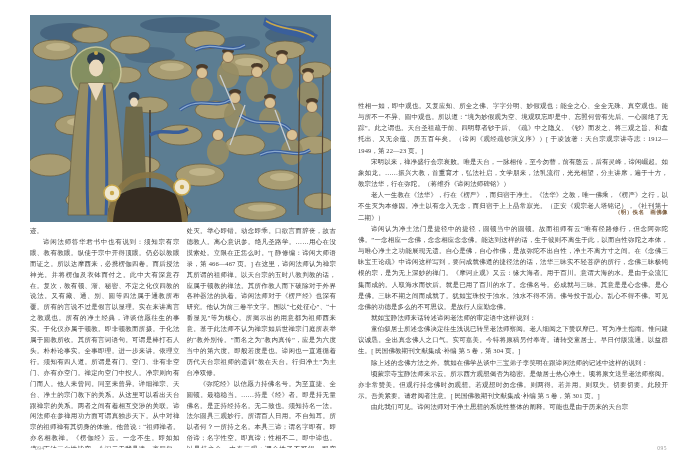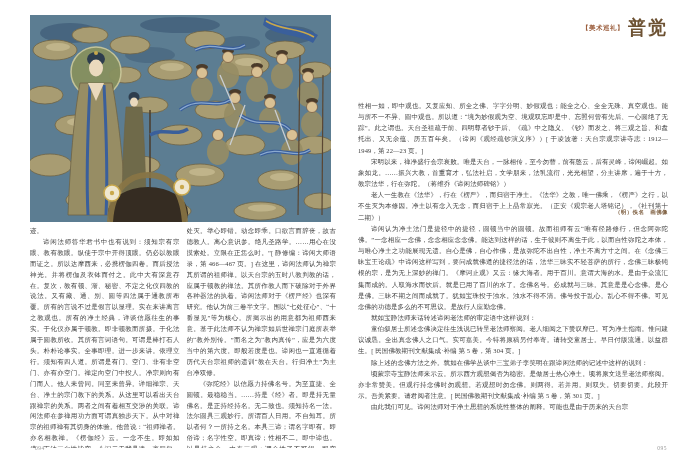--- a/index.html
+++ b/index.html
@@ -179,24 +179,20 @@
         <p class="ind">谛闲法师答华君书中也有说到：须知宗有宗眼、教有教眼。纵使于宗中开得顶眼。仍必以教眼而证之。所以达摩西来，必携楞伽四卷。而后授法神光。并将楞伽及衣钵而付之。此中大有深意存在。复次，教有顿、渐、秘密、不定之化仪四教的说法。又有藏、通、别、圆等四法属于通教所布覆。所有的言说不过是假言以显理。实在来讲离言之教观也。所有的净土经典，详谈信愿往生的事实。于化仪亦属于顿教。即非顿教而所摄。于化法属于圆教所收。其所有言词语句。可谓是棒打石人头。朴朴论事实。全事即理。进一步来讲。依理立行。须知有四人道。所谓是有门、空门、非有非空门、亦有亦空门。禅定向空门中投人。净宗则向有门而人。他人未曾同。同至未曾异。详细禅宗、天台、净土的宗门教下的关系。从这里可以看出天台跟禅宗的关系。两者之间有着相互交涉的关联。谛闲法师在参禅用功方面可谓真独步天下。从中对禅宗的祖师禅有其切身的体验。他曾说：“祖师禅者。亦名相教禅。《楞伽经》云。一念不生。即如如佛。五法三自性皆空。八识二无我具遣。离四句。绝百非。言语道断。心行</p>
       </div>
     <div class="col cjk">
         <p>处灭。举心即错。动念即乖。口欲言而辞丧，故古德教人。离心意识参。绝凡圣路学。……用心在没摸索处。立限在正恁么时。”[ 静修编：谛闲大师语录，第 466—467 页。] 在这里，谛闲法师认为禅宗其所谓的祖师禅。以天台宗的五时八教判教的话，应属于顿教的禅法。其所作教人而下破除对于外界各种器法的执着。谛闲法师对于《楞严经》也深有研究。他认为前三卷半文字。围以“七处征心”、“十番显见”等为核心。所揭示出的用意都为祖师西来意。基于此法师不认为禅宗如后世禅宗门庭所表举的“教外别传。”而名之为“教内真传”，应是为六度当中的第六度。即般若度是也。谛闲也一直遵循着历代天台宗祖师的遗训“教在天台。行归净土”为主台净双修。</p>
         <p class="ind">《弥陀经》以信愿力持佛名号。为至直捷、全圆顿。最稳稳当。……持是《经》者。即是持无量佛名。是正持经持名。无二致也。须知持名一法。法尔圆具三观妙行。所谓百人日用。不自知耳。所以者何？一所持之名。本具三谛；谓名字即有。即俗谛；名字性空。即真谛；性相不二。即中谛也。以是持之全。由来三观；谓全性了不可得。即空观；全相历历明明。即假观；</p>
       </div>
   </div>
 
   <div class="pagenum left">094</div>
 
-  <div class="hdr">
-    <span class="col-label" style="color: rgb(155, 93, 60);">【美术巡礼】</span>
-    <span class="big-title" style="color: rgb(109, 82, 51);">普觉</span>
-  </div>
 
   <div class="right-block cjk">
       <p>性相一如，即中观也。又复应知、所全之佛、字字分明、妙假观也；能全之心、全全无殊、真空观也。能与所不一不异、圆中观也。所以道：“境为妙假观为空、境观双忘即是中、忘照何曾有先后、一心圆绝了无踪”。此之谓也。天台圣祖疏于前、四明尊者钞于后、《疏》中之隐义、《钞》而发之、将三观之旨、和盘托出、又无余蕴、历五百年矣。（谛闲《观经疏钞演义序》）[ 于凌波著：天台宗观宗讲寺志：1912—1949，第 22—23 页。]</p>
       <p class="ind">宋明以来，禅净盛行会宗衰败。唯是天台，一脉相传，至今勿替，前有憨云，后有灵峰，谛闲崛起。如象如龙。……振兴大教，首重育才，弘法社启，文学朋来，法乳流衍，光光相望，分主讲席，遍于十方，教宗法华，行在弥陀。（蒋维乔《谛闲法师碑铭》）</p>
       <p class="ind">老人一生教在《法华》，行在《楞严》，而归宿于净土。《法华》之教，唯一佛乘，《楞严》之行，以不生灭为本修因。净土以有念入无念，而归宿于上上品常寂光。（正安《观宗老人塔铭记），《社刊第十二期》）</p>
       <p class="ind">谛闲认为净土法门是捷径中的捷径，圆顿当中的圆顿。故而祖师有云“唯有径路修行，但念阿弥陀佛。”一念相应一念佛，念念相应念念佛。能达到这样的话，生于彼则不离生于此，以而自性弥陀之本体，与唯心净土之功能展现无遗。自心是佛，自心作佛，是故弥陀不出自性，净土不离方寸之间。在《念佛三昧宝王论疏》中谛闲这样写到，要问成就佛道的捷径法的话，法华三昧实不轻菩萨的所行，念佛三昧极钝根的宗，是为无上深妙的禅门。《摩诃止观》又云：缘大海者。用于百川。意谓大海的水。是由于众流汇集而成的。人取海水而饮后。就是已用了百川的水了。念佛名号。必成就与三昧。其意是是心念佛。是心是佛。三昧不期之间而成就了。犹如宝珠投于浊水。浊水不得不清。佛号投于乱心。乱心不得不佛。可见念佛的功德是多么的不可思议。是故行人应勤念佛。</p>
       <p class="ind">就如宝静法师来话转述谛闲老法师的审定语中这样说到：</p>
       <p class="ind">童伯叙居士所述念佛决定往生浅说已转呈老法师察阅。老人细阅之下赞叹靡已。可为净土指南。惟问建议诚恳。全出真念佛人之口气。实可嘉美。今特将原稿另付奉寄。请转交童居士。早日付版流通。以益群生。[ 民国佛教期刊文献集成·补编 第 5 卷，第 304 页。]</p>
       <p class="ind">除上述的念佛方法之外。就如在佛学丛谈中三宝弟子李笑明在跟谛闲法师的记述中这样的说到：</p>
       <p class="ind">顷蒙宗寺宝静法师来示云。所示西方观想偈否为稳密。是做居士热心净土。顷将原文送呈老法师察阅。亦非常赞美。但观行持念佛时勿观想。若观想时勿念佛。则两得。若并用。则双失。切要切要。此段开示。吾关紧要。请君阅者注意。[ 民国佛教期刊文献集成·补编 第 5 卷，第 301 页。]</p>

